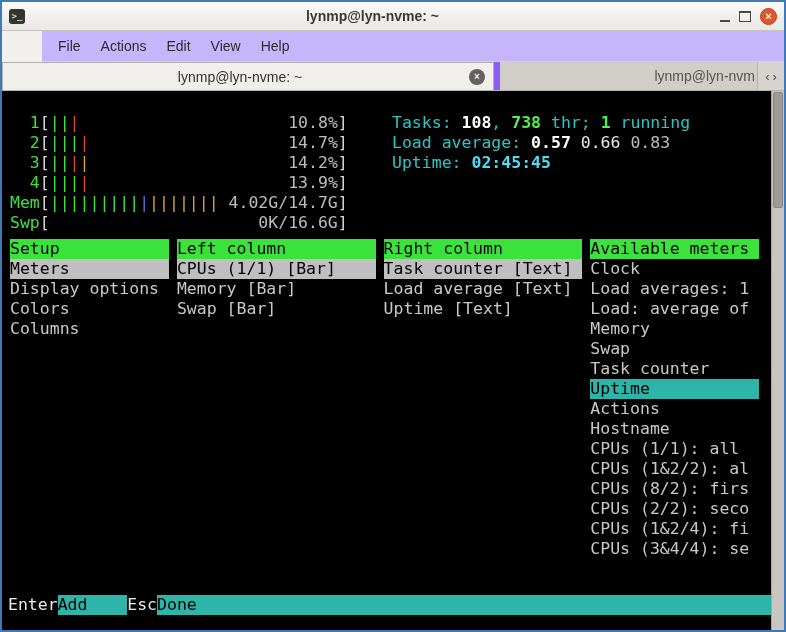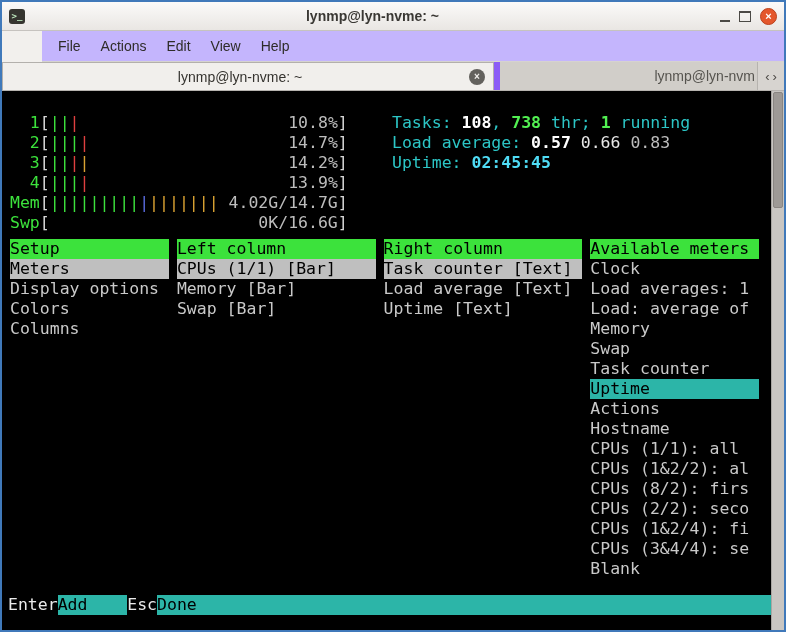--- a/index.html
+++ b/index.html
@@ -152,21 +152,20 @@
           <div class="panel-item">Task counter</div>
           <div class="panel-item sel-cyan">Uptime</div>
           <div class="panel-item">Actions</div>
           <div class="panel-item">Hostname</div>
           <div class="panel-item">CPUs (1/1): all</div>
           <div class="panel-item">CPUs (1&amp;2/2): al</div>
           <div class="panel-item">CPUs (8/2): firs</div>
           <div class="panel-item">CPUs (2/2): seco</div>
           <div class="panel-item">CPUs (1&amp;2/4): fi</div>
           <div class="panel-item">CPUs (3&amp;4/4): se</div>
-          <div class="panel-item">Blank</div>
         </div>
       </div>
     <div class="fnbar" id="fnbar">
         <div class="fn-entry">
           <span class="fn-key">Enter</span>
           <span class="fn-label">Add    </span>
         </div>
         <div class="fn-entry fill">
           <span class="fn-key">Esc</span>
           <span class="fn-label fill">Done</span>

